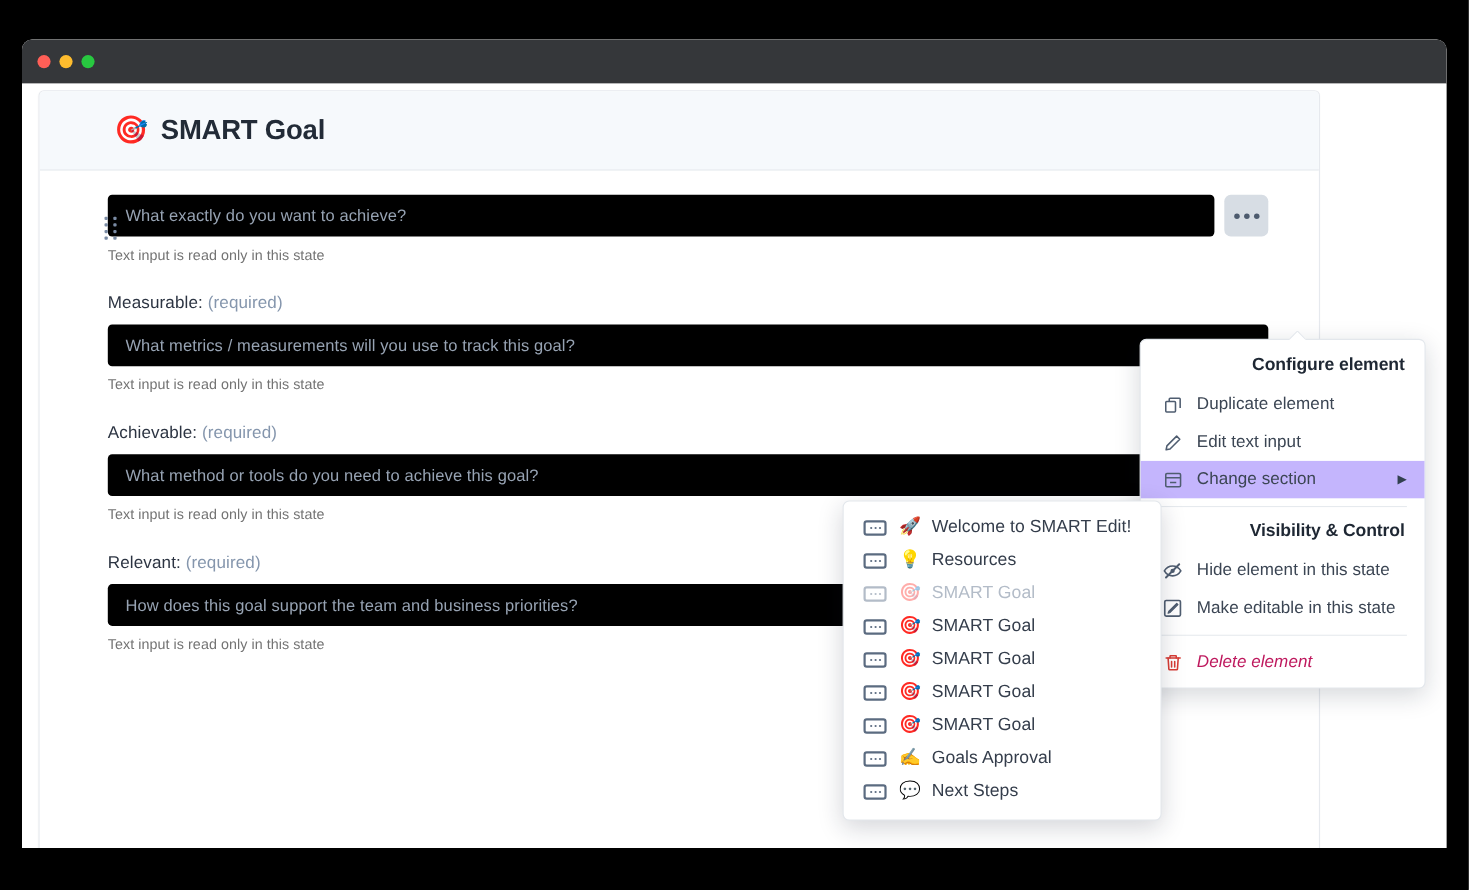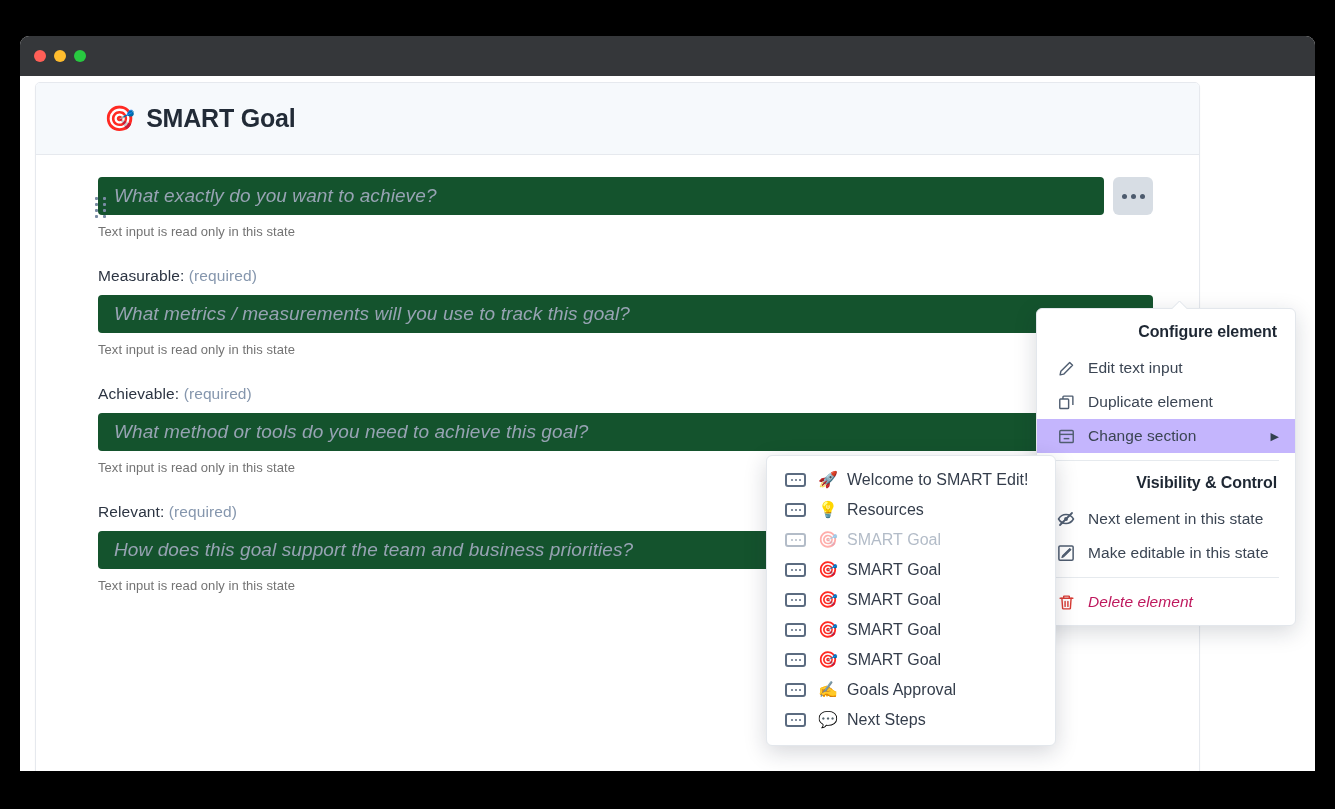--- a/index.html
+++ b/index.html
@@ -57,27 +57,26 @@
 
   .field { position: relative; padding: 0 46px 0 62px; margin-bottom: 28px; }
   .field-label {
     font-size: 15.5px; color: #2c3442; margin-bottom: 10px; letter-spacing: .1px;
   }
   .field-label .req { color: #8596ad; }
   .field-row { display: flex; align-items: center; }
   .text-input {
     flex: 1;
     height: 38px;
-    background: #14532d;
+    background: #000000;
     border: none; border-radius: 4px;
     padding: 0 16px;
-    font-size: 19px; color: #8c98a8;
+    font-size: 15px; color: #8c98a8;
     font-family: "Liberation Sans", sans-serif;
     letter-spacing: .1px;
-    font-style: italic;
   }
   .text-input::placeholder { color: #97a3b3; opacity: 1; }
   .help-text {
     font-size: 13px; color: #737373; margin-top: 9px; letter-spacing: .05px;
   }
 
   
   .drag-handle {
     position: absolute; left: 59px; top: 50%;
     transform: translateY(-50%);
@@ -250,35 +249,35 @@
         </div>
       </div>
 
       <div class="ctx-menu">
         <div class="ctx-caret"></div>
 
         <div class="ctx-group-title">Configure element</div>
 
         <div class="ctx-item">
           <span class="ic">
-            <svg width="17" height="17" viewBox="0 0 24 24" fill="none" stroke="#4f5d70" stroke-width="2" stroke-linecap="round" stroke-linejoin="round">
-              <path d="M16.5 3.5l4 4L8 20l-5 1 1-5z"></path>
-            </svg>
-          </span>
-          <span>Edit text input</span>
-        </div>
-
-        <div class="ctx-item">
-          <span class="ic">
             <svg width="17" height="17" viewBox="0 0 24 24" fill="none" stroke="#4f5d70" stroke-width="2" stroke-linejoin="round">
               <rect x="2.5" y="7" width="12.5" height="13.5" rx="1.2"></rect>
               <path d="M7 7V4.2A1.2 1.2 0 0 1 8.2 3H20a1 1 0 0 1 1 1v11.5"></path>
             </svg>
           </span>
           <span>Duplicate element</span>
+        </div>
+
+        <div class="ctx-item">
+          <span class="ic">
+            <svg width="17" height="17" viewBox="0 0 24 24" fill="none" stroke="#4f5d70" stroke-width="2" stroke-linecap="round" stroke-linejoin="round">
+              <path d="M16.5 3.5l4 4L8 20l-5 1 1-5z"></path>
+            </svg>
+          </span>
+          <span>Edit text input</span>
         </div>
 
         <div class="ctx-item active">
           <span class="ic">
             <svg width="17" height="17" viewBox="0 0 24 24" fill="none" stroke="#4f5d70" stroke-width="2" stroke-linejoin="round">
               <rect x="2.5" y="3.5" width="19" height="17" rx="1.6"></rect>
               <path d="M2.5 9h19"></path>
               <path d="M8 15h8"></path>
             </svg>
           </span>
@@ -291,21 +290,21 @@
         <div class="ctx-group-title">Visibility &amp; Control</div>
 
         <div class="ctx-item">
           <span class="ic">
             <svg width="18" height="18" viewBox="0 0 24 24" fill="none" stroke="#4f5d70" stroke-width="2" stroke-linecap="round" stroke-linejoin="round">
               <path d="M2 12s3.6-6 10-6 10 6 10 6-3.6 6-10 6-10-6-10-6z"></path>
               <circle cx="12" cy="12" r="2.6" fill="#4f5d70" stroke="none"></circle>
               <path d="M4 20L20 4" stroke-width="2.4"></path>
             </svg>
           </span>
-          <span>Next element in this state</span>
+          <span>Hide element in this state</span>
         </div>
 
         <div class="ctx-item">
           <span class="ic">
             <svg width="18" height="18" viewBox="0 0 24 24" fill="none" stroke="#4f5d70" stroke-width="2" stroke-linejoin="round">
               <rect x="2.5" y="2.5" width="19" height="19" rx="1.6"></rect>
               <path d="M17 6l-9.5 9.5L6.5 18l2.5-1L18.5 7.5z" fill="#4f5d70" stroke="#4f5d70" stroke-width="1.4"></path>
             </svg>
           </span>
           <span>Make editable in this state</span>

